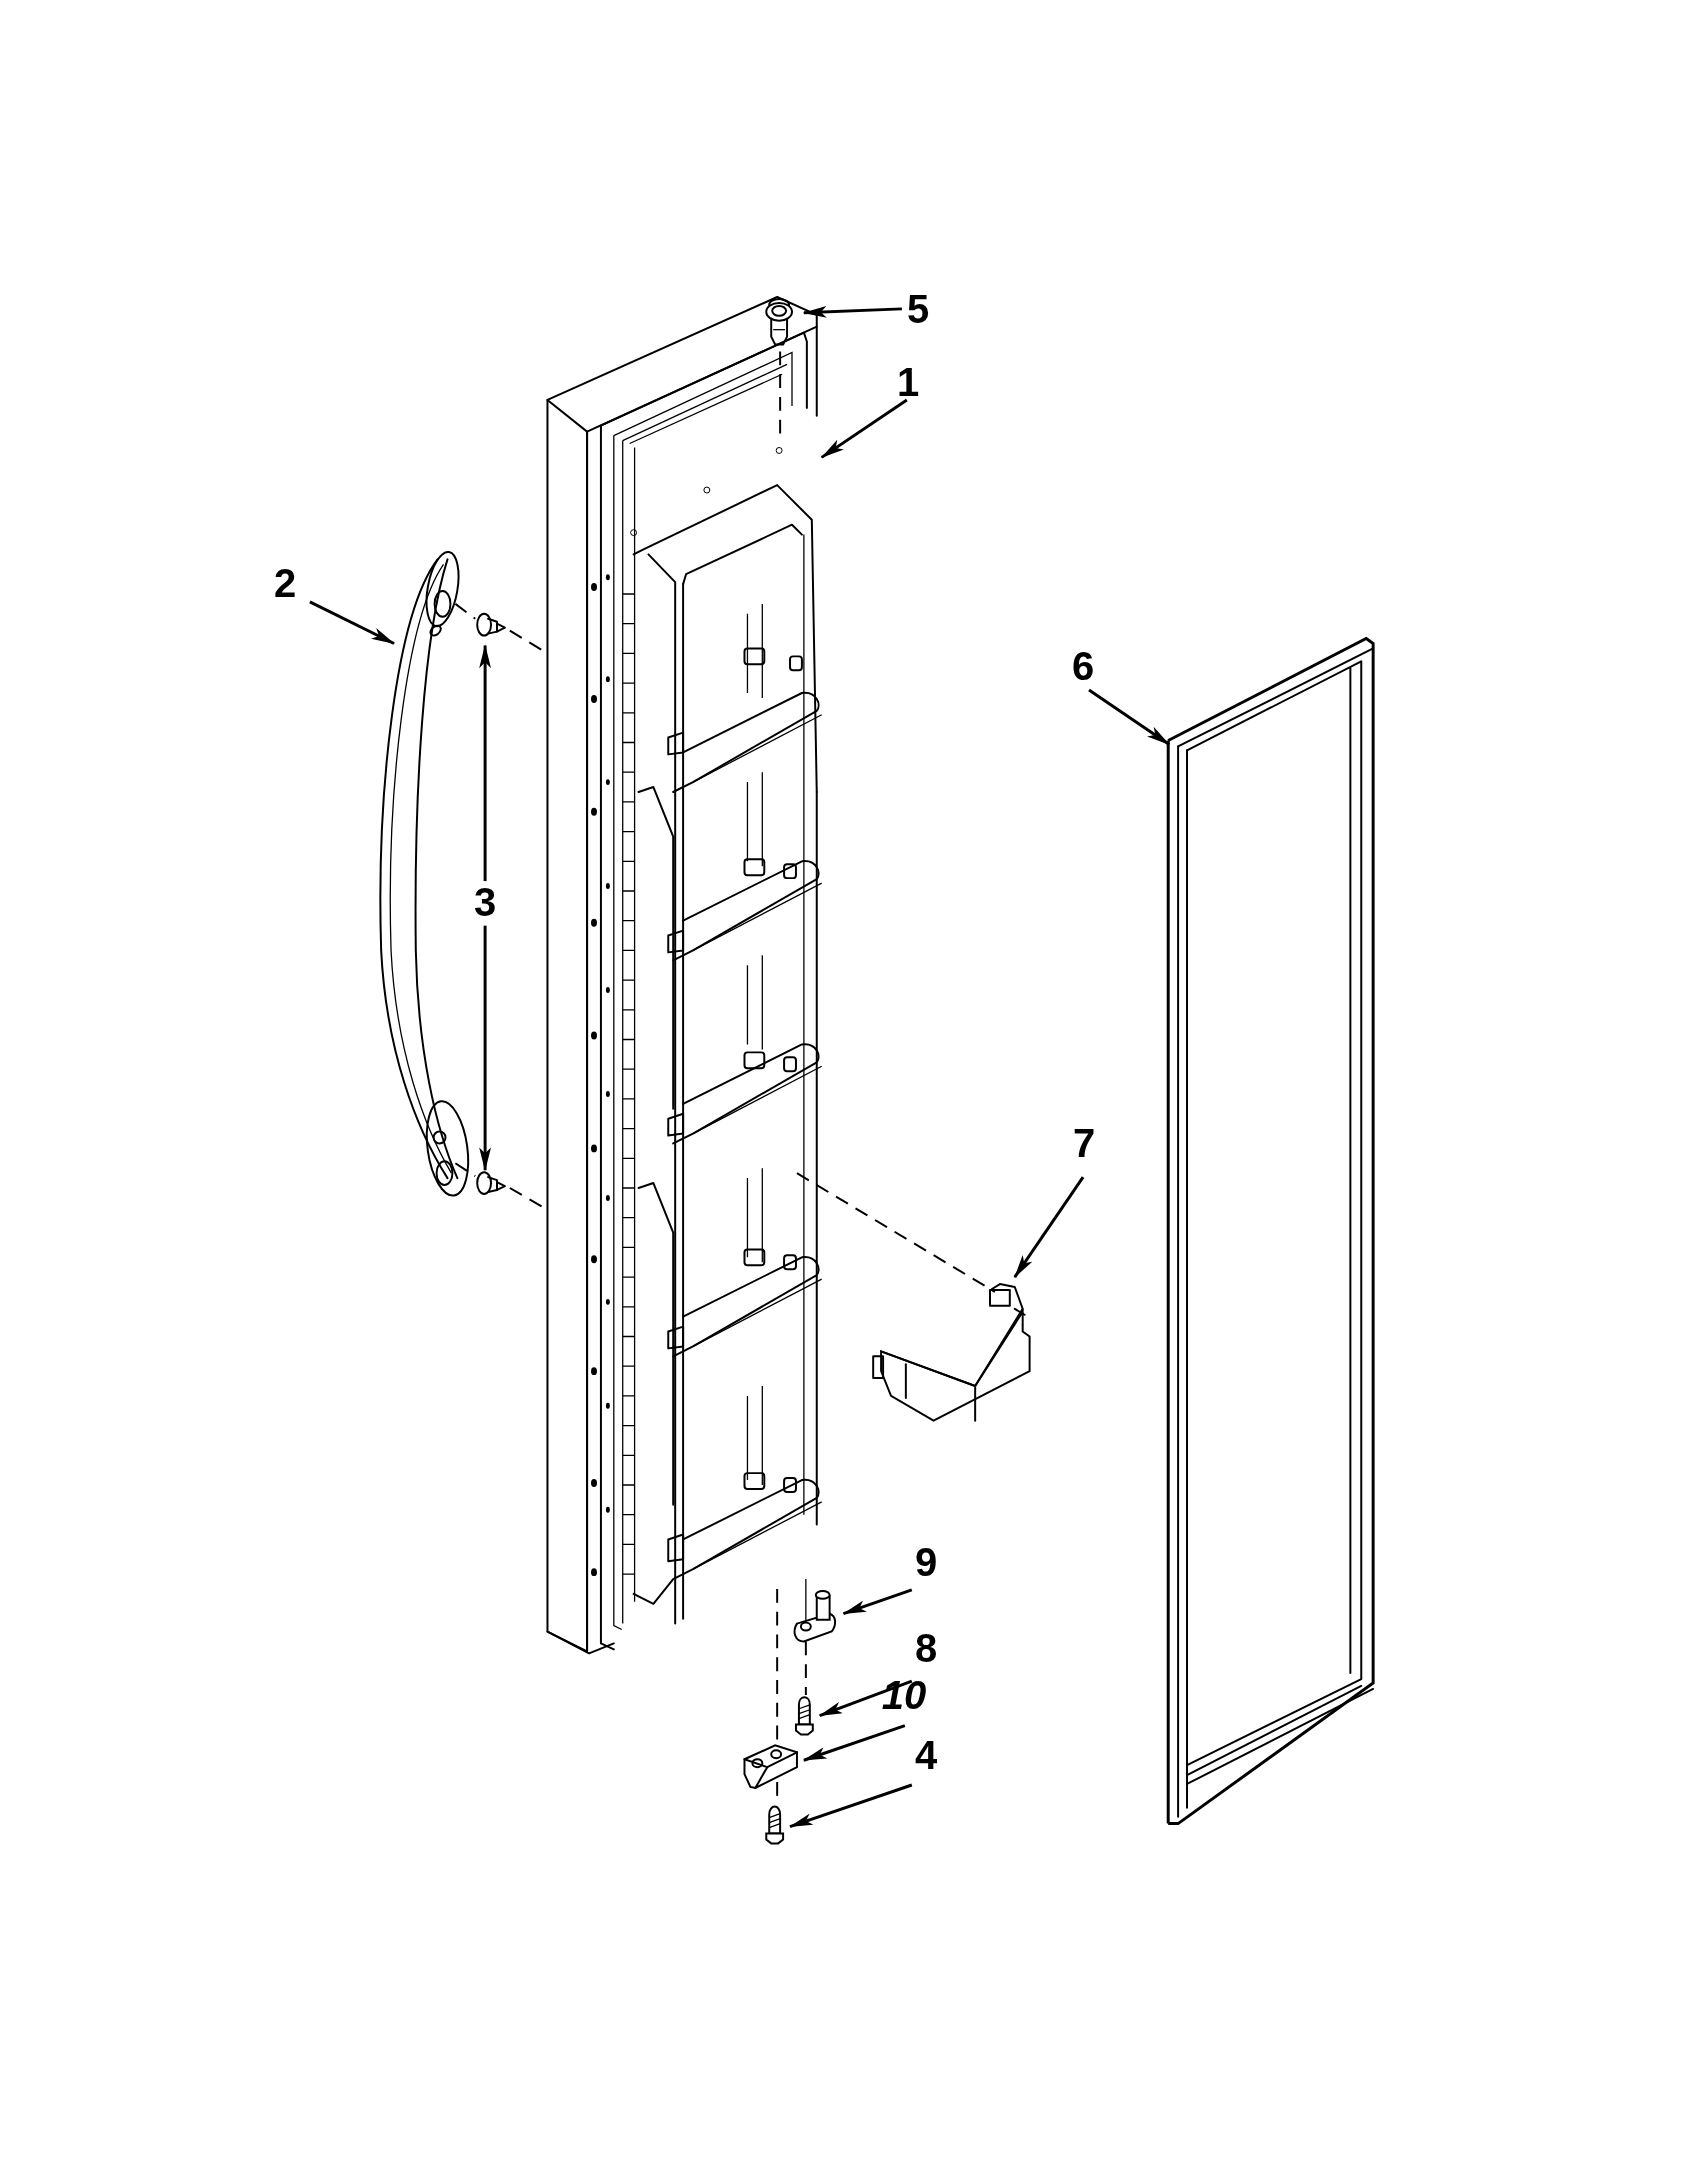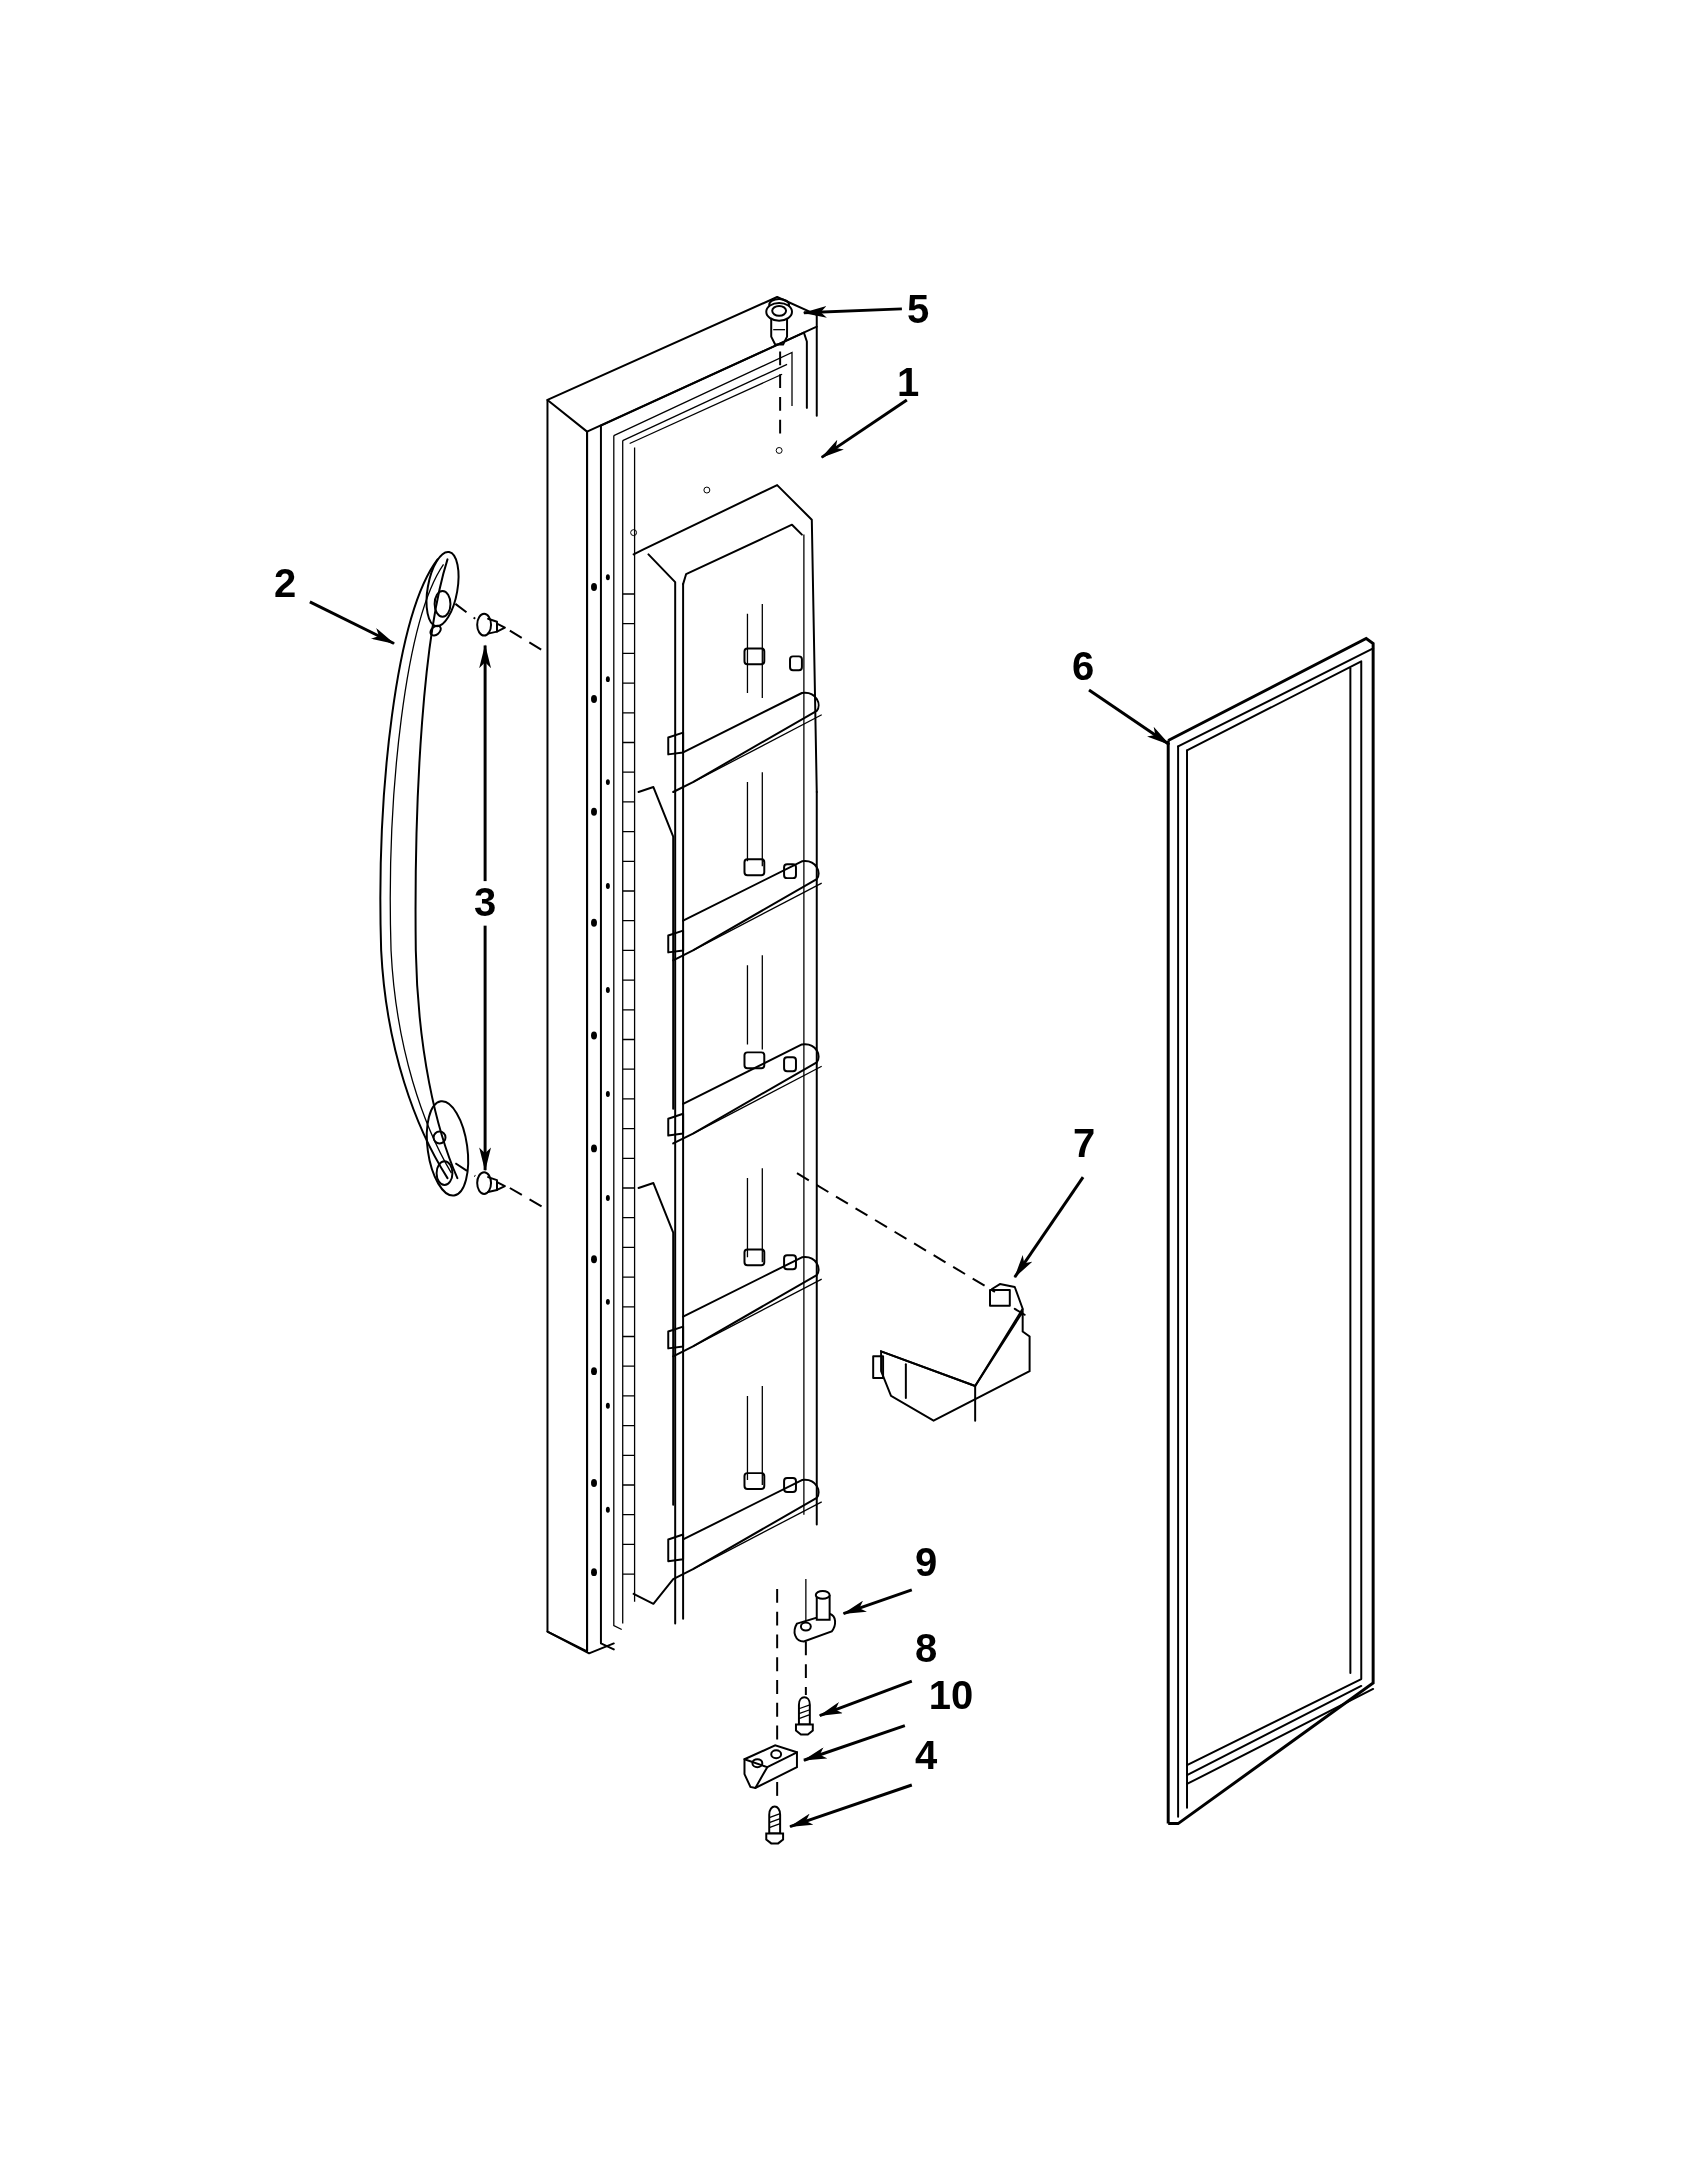--- a/index.html
+++ b/index.html
@@ -257,16 +257,16 @@
 
   
   <div class="callout-label" style="left:918px; top:309px;">5</div>
   <div class="callout-label" style="left:908px; top:382px;">1</div>
   <div class="callout-label" style="left:285px; top:583px;">2</div>
   <div class="callout-label" style="left:485px; top:902px;">3</div>
   <div class="callout-label" style="left:1083px; top:666px;">6</div>
   <div class="callout-label" style="left:1084px; top:1143px;">7</div>
   <div class="callout-label" style="left:926px; top:1562px;">9</div>
   <div class="callout-label" style="left:926px; top:1648px;">8</div>
-  <div class="callout-label" style="left:951px; top:1695px;">10</div>
+  <div class="callout-label" style="left:904px; top:1695px;font-style:italic;">10</div>
   <div class="callout-label" style="left:926px; top:1755px;">4</div>
 </div>
 
 
 </body></html>

